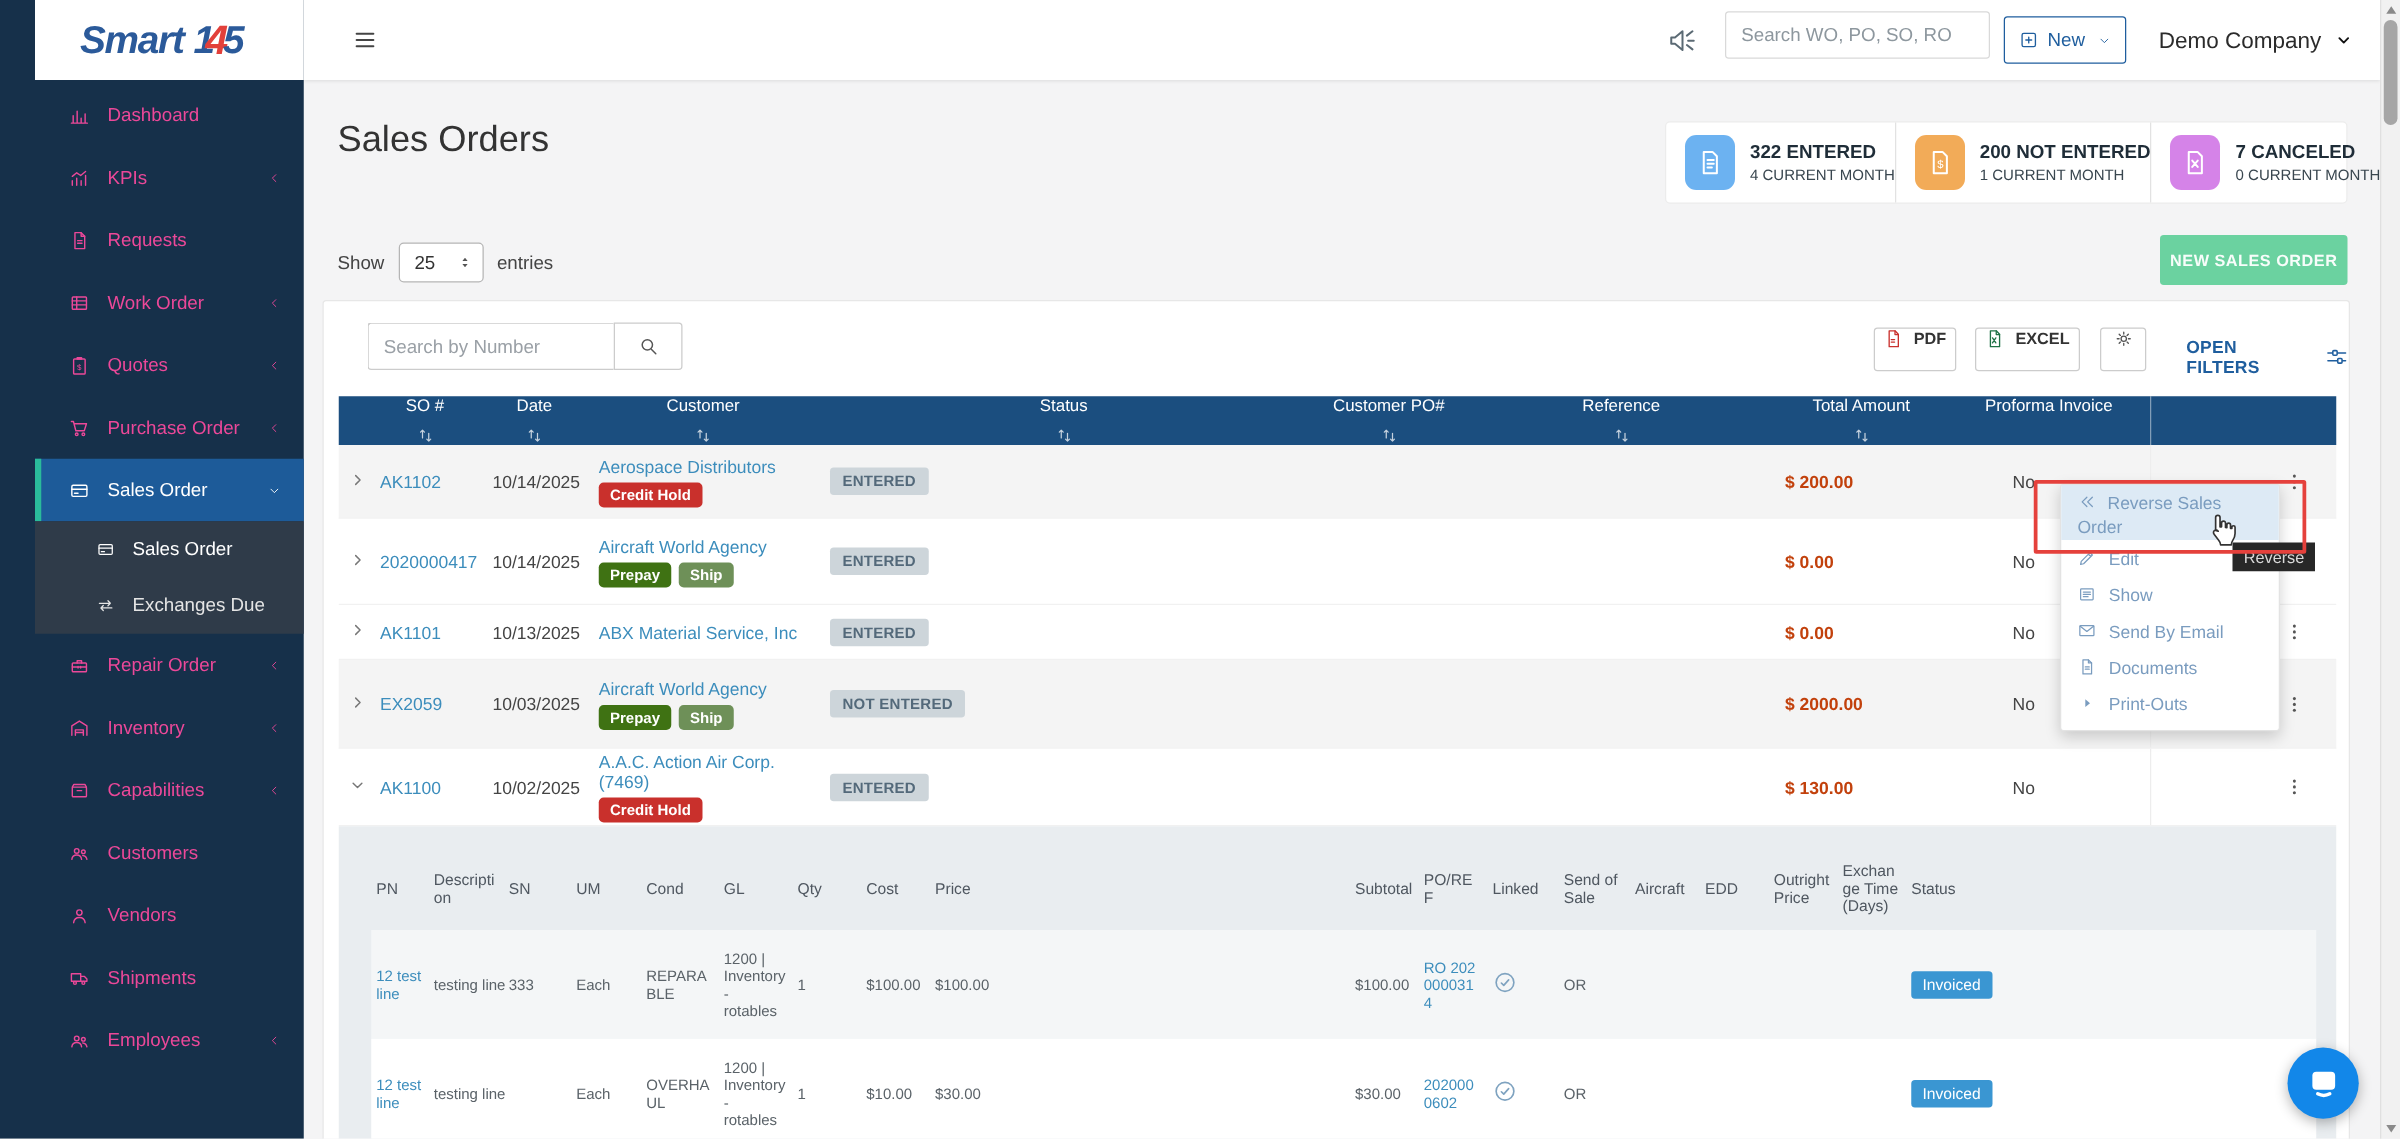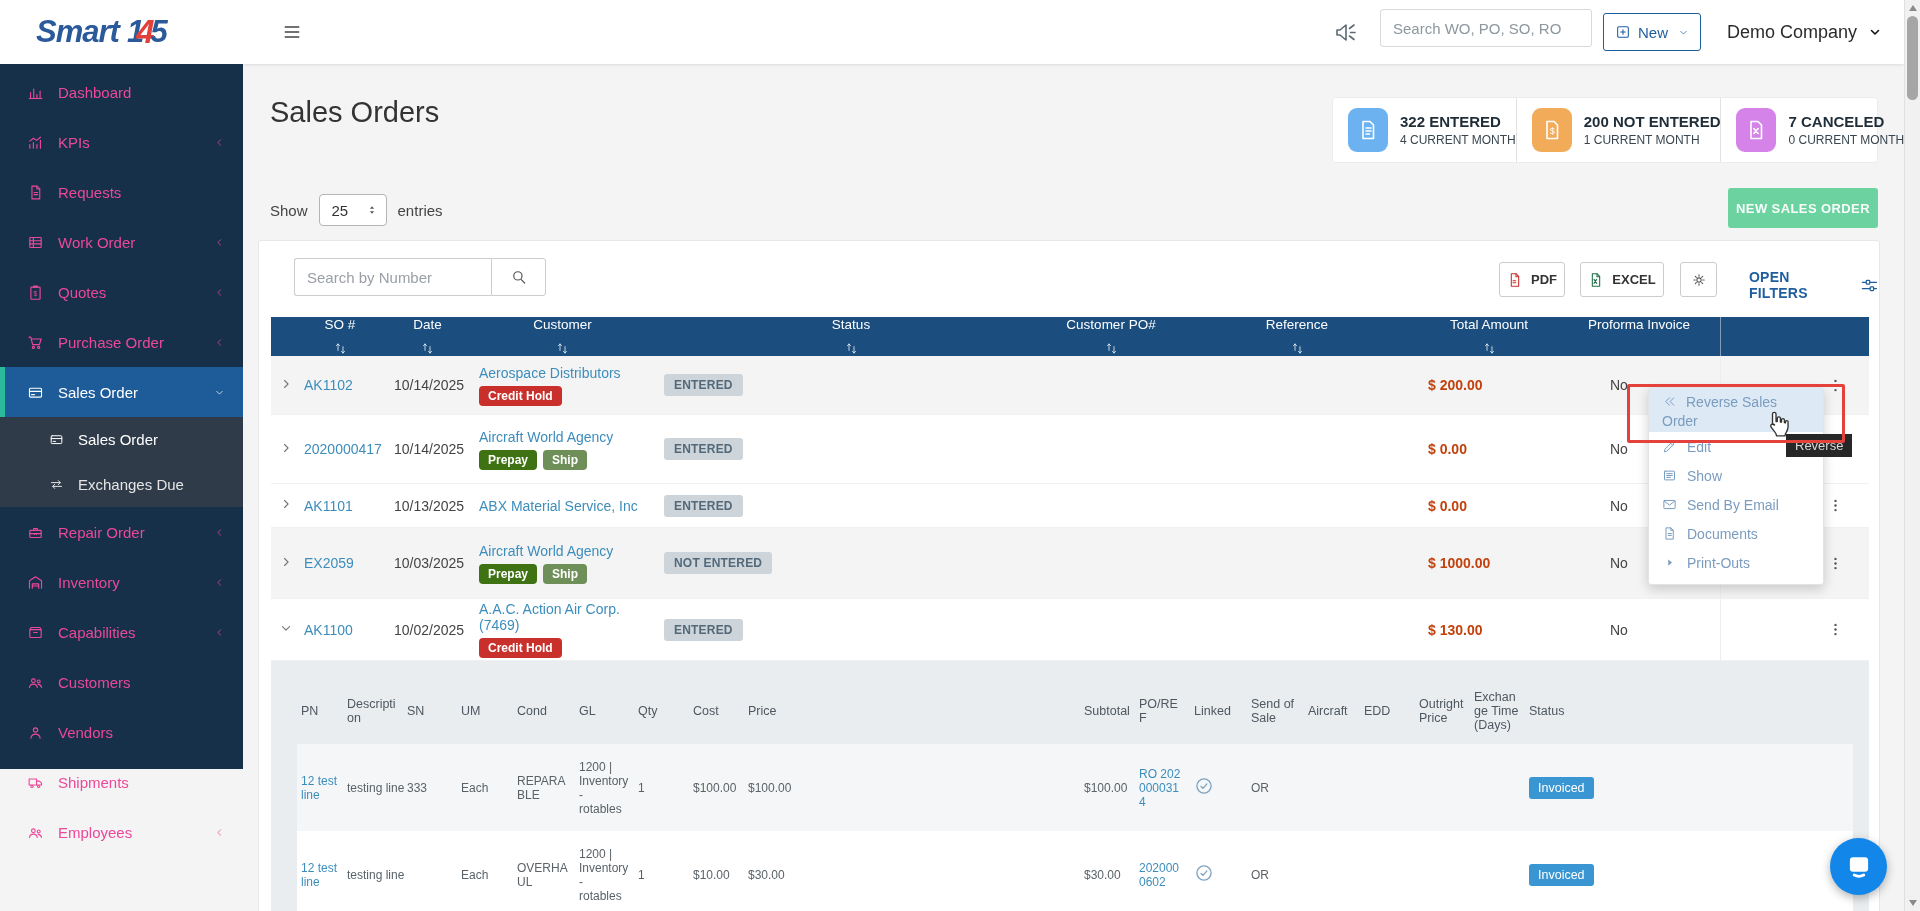--- a/index.html
+++ b/index.html
@@ -1,21 +1,21 @@
 <!DOCTYPE html>
 <html><head>
 <meta charset="utf-8">
 <style>
   * { margin:0; padding:0; box-sizing:border-box; }
   html,body { width:1920px; height:911px; overflow:hidden; font-family:"Liberation Sans",sans-serif; background:#f4f4f5; position:relative; }
   .ic { display:inline-flex; }
   .ic svg { width:100%; height:100%; fill:none; stroke:currentColor; stroke-width:1.6; stroke-linecap:round; stroke-linejoin:round; }
 
   
-  .sidebar { position:absolute; left:0; top:0; width:243px; height:769px; background:#16304a; z-index:10; }
+  .sidebar { position:absolute; left:0; top:0; width:243px; height:911px; background:#16304a; z-index:10;padding-left:28px; }
   .logo { height:64px; background:#fff; display:flex; align-items:center; padding-left:36px; font-style:italic; font-weight:bold; font-size:31px; letter-spacing:-1px; cursor:pointer; }
   .logo .b { color:#2b5a9a; } .logo .r { color:#e2403a; margin-left:-7px; font-size:33px; } .logo .b5 { color:#2b5a9a; margin-left:-3px; }
   .nav { padding-top:3px; }
   .nav-item { height:50px; display:flex; align-items:center; padding:0 18px 0 27px; color:#ec4899; font-size:15px; cursor:pointer; }
   .nav-item .nico { width:17px; height:17px; margin-right:14px; flex:none; }
   .nav-item .chev { margin-left:auto; width:11px; height:11px; }
   .nav-item.active { background:#1d5b99; color:#fff; border-left:5px solid #2abb9b; padding-left:22px; }
   .subnav { background:#2f3b49; }
   .subnav .nav-item { height:45px; padding-left:49px; color:#e5e5e5; }
   .subnav .nav-item .nico { width:15px; height:15px; }
@@ -48,21 +48,21 @@
   .page-size .i12 { width:12px; height:12px; color:#555; }
   .new-so-btn { position:absolute; left:1485px; top:124px; width:150px; height:40px; background:#6bd2a0; border:none; border-radius:3px; color:rgba(255,255,255,.95); font-size:13px; font-weight:bold; letter-spacing:.4px; cursor:pointer; font-family:"Liberation Sans",sans-serif; }
 
   
   .panel { position:absolute; left:15px; top:176px; width:1622px; height:700px; background:#fff; border:1px solid #e7e7e7; border-radius:3px; }
   .tb-search { position:absolute; left:35px; top:17px; display:flex; }
   .tb-search input { width:197px; height:38px; border:1px solid #ccc; border-right:none; border-radius:3px 0 0 3px; padding:0 12px; font-size:15px; color:#666; font-family:"Liberation Sans",sans-serif; }
   .tb-search input::placeholder { color:#9aa0a6; }
   .tb-search .sbtn { width:55px; height:38px; border:1px solid #ccc; border-radius:0 3px 3px 0; background:#fff; display:flex; align-items:center; justify-content:center; color:#555; cursor:pointer; }
   .tb-search .i18 { width:18px; height:18px; }
-  .tbtn { position:absolute; top:21px; height:35px; border:1px solid #ccc; border-radius:3px; background:#fff; display:flex; align-items:center; justify-content:center; gap:8px; font-size:13px; font-weight:bold; color:#333; cursor:pointer; }
+  .tbtn { position:absolute; top:21px; height:35px; border:1px solid #ccc; border-radius:3px; background:#fff; display:flex; align-items:flex-start; justify-content:center; gap:8px; font-size:13px; font-weight:bold; color:#333; cursor:pointer; }
   .tbtn .i16 { width:16px; height:16px; }
   .pdf-btn { left:1240px; width:66px; } .excel-btn { left:1321px; width:84px; } .gear-btn { left:1421px; width:37px; color:#555; }
   .open-filters { position:absolute; left:1490px; top:28px; display:flex; align-items:center; gap:9px; color:#1f5e9e; font-weight:bold; font-size:14px; letter-spacing:.2px; cursor:pointer; }
   .open-filters .i18 { width:19px; height:19px; }
 
   
   .tbl { position:absolute; left:12px; top:76px; width:1598px; }
   .grid { display:grid; grid-template-columns:25px 90px 85px 185px 392px 128px 244px 140px 160px 1fr; }
   .thead { background:#1b4e7f; height:39px; color:#fff; font-size:13.5px; font-weight:500; align-items:center; }
   .th { display:flex; align-items:center; justify-content:space-between; padding:0 10px 0 8px; height:39px; cursor:pointer;flex-direction:column; }
@@ -621,21 +621,21 @@
             </span></div>
           <div class="cell"><a class="link">EX2059</a></div>
           <div class="cell">10/03/2025</div>
           <div class="cell"><a class="link">Aircraft World Agency</a><div class="badges">
               <span class="bdg b-dgreen">Prepay</span>
               <span class="bdg b-green">Ship</span>
             </div></div>
           <div class="cell"><span class="status-badge">NOT ENTERED</span></div>
           <div class="cell"></div>
           <div class="cell"></div>
-          <div class="cell"><span class="money">$ 1000.00</span></div>
+          <div class="cell"><span class="money">$ 2000.00</span></div>
           <div class="cell pf">No</div>
           <div class="acell">
             <span class="ic kebab">
               <svg viewBox="0 0 24 24">
                 <g fill="currentColor" stroke="none">
                   <circle cx="12" cy="5.5" r="1.7"></circle>
                   <circle cx="12" cy="12" r="1.7"></circle>
                   <circle cx="12" cy="18.5" r="1.7"></circle>
                 </g>
               </svg>

